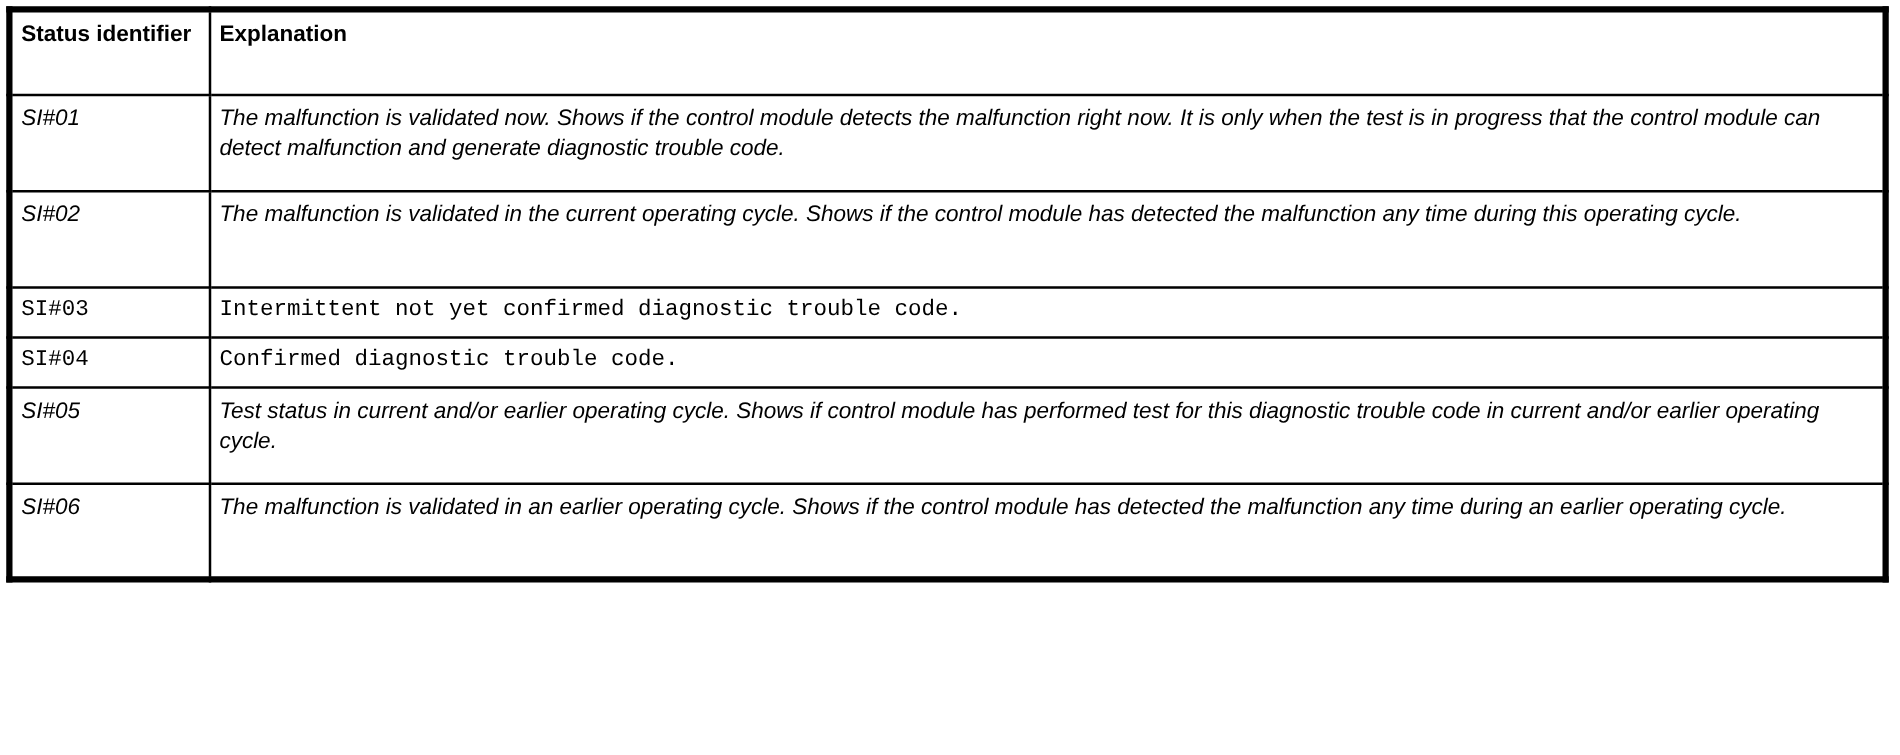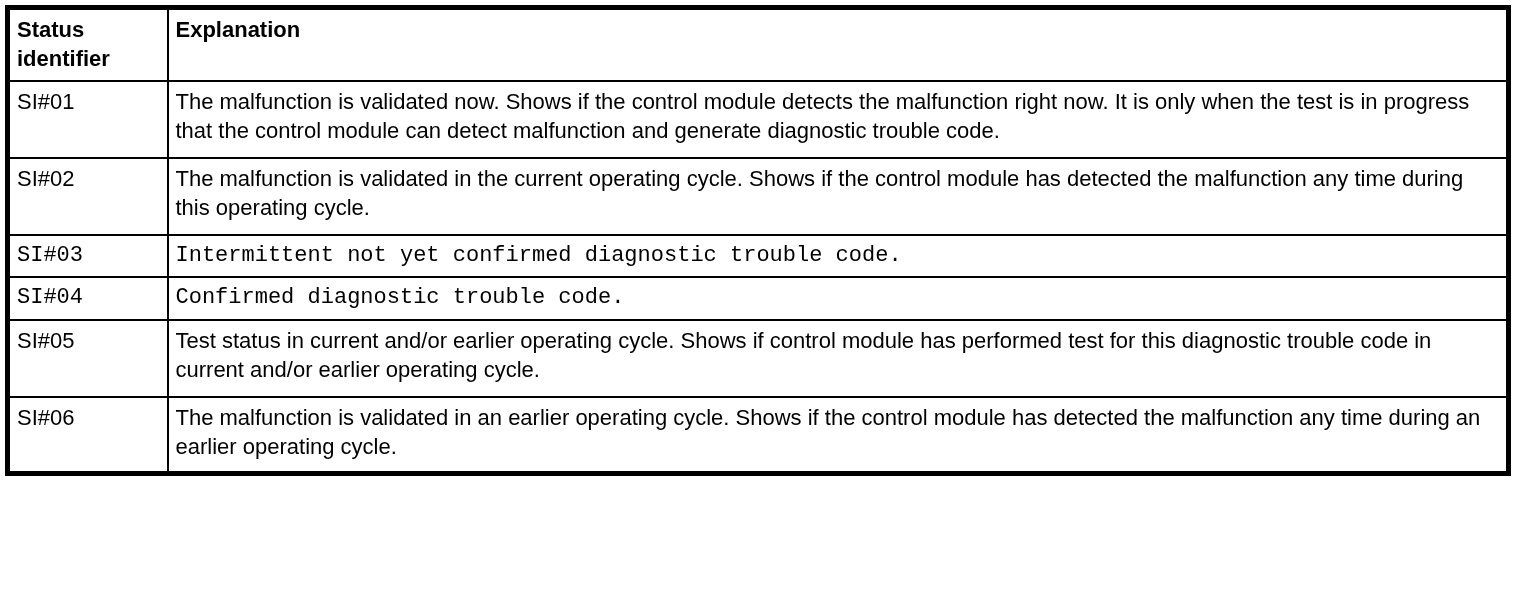--- a/index.html
+++ b/index.html
@@ -26,33 +26,33 @@
     border-collapse: collapse;
     table-layout: fixed;
     border: 5px solid #000000;
   }
   table.status-table th,
   table.status-table td {
     border: 2px solid #000000;
     vertical-align: top;
     text-align: left;
     padding: 5px 6px 6px 7px;
-    font-size: 22px;
+    font-size: 18px;
     line-height: 1.34;
     font-weight: 400;
     overflow: hidden;
   }
   table.status-table th {
     font-weight: 700;
   }
   col.col-id { width: 160px; }
   col.col-exp { width: auto; }
 
   tr.hdr        { height: 68px; }
-  tr.row-2line  { height: 77px; }
+  tr.row-2line  { height: 77px; font-style: italic; }
   tr.row-1line  { height: 40px; font-family: Liberation Mono, monospace; }
 </style>
 </head>
 <body>
 
 <div class="page">
   <table class="status-table">
     <colgroup>
       <col class="col-id">
       <col class="col-exp">

